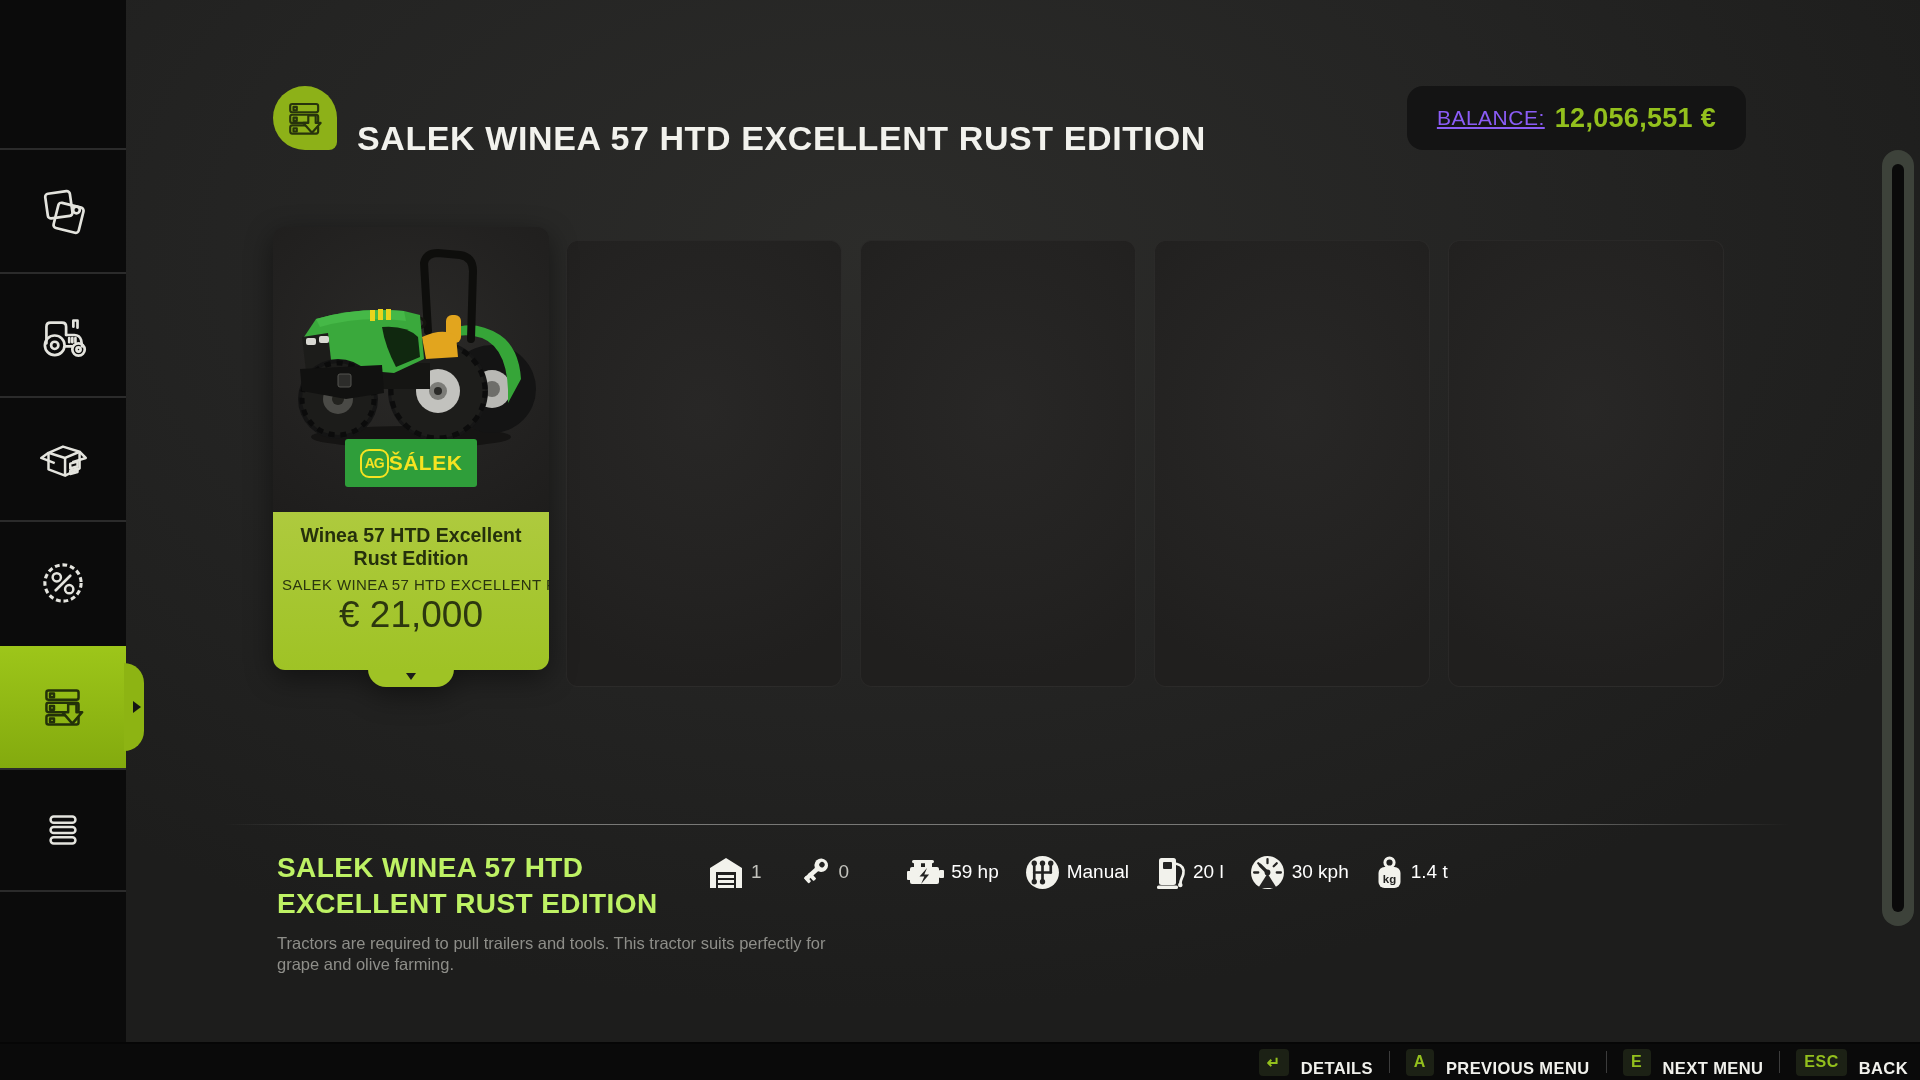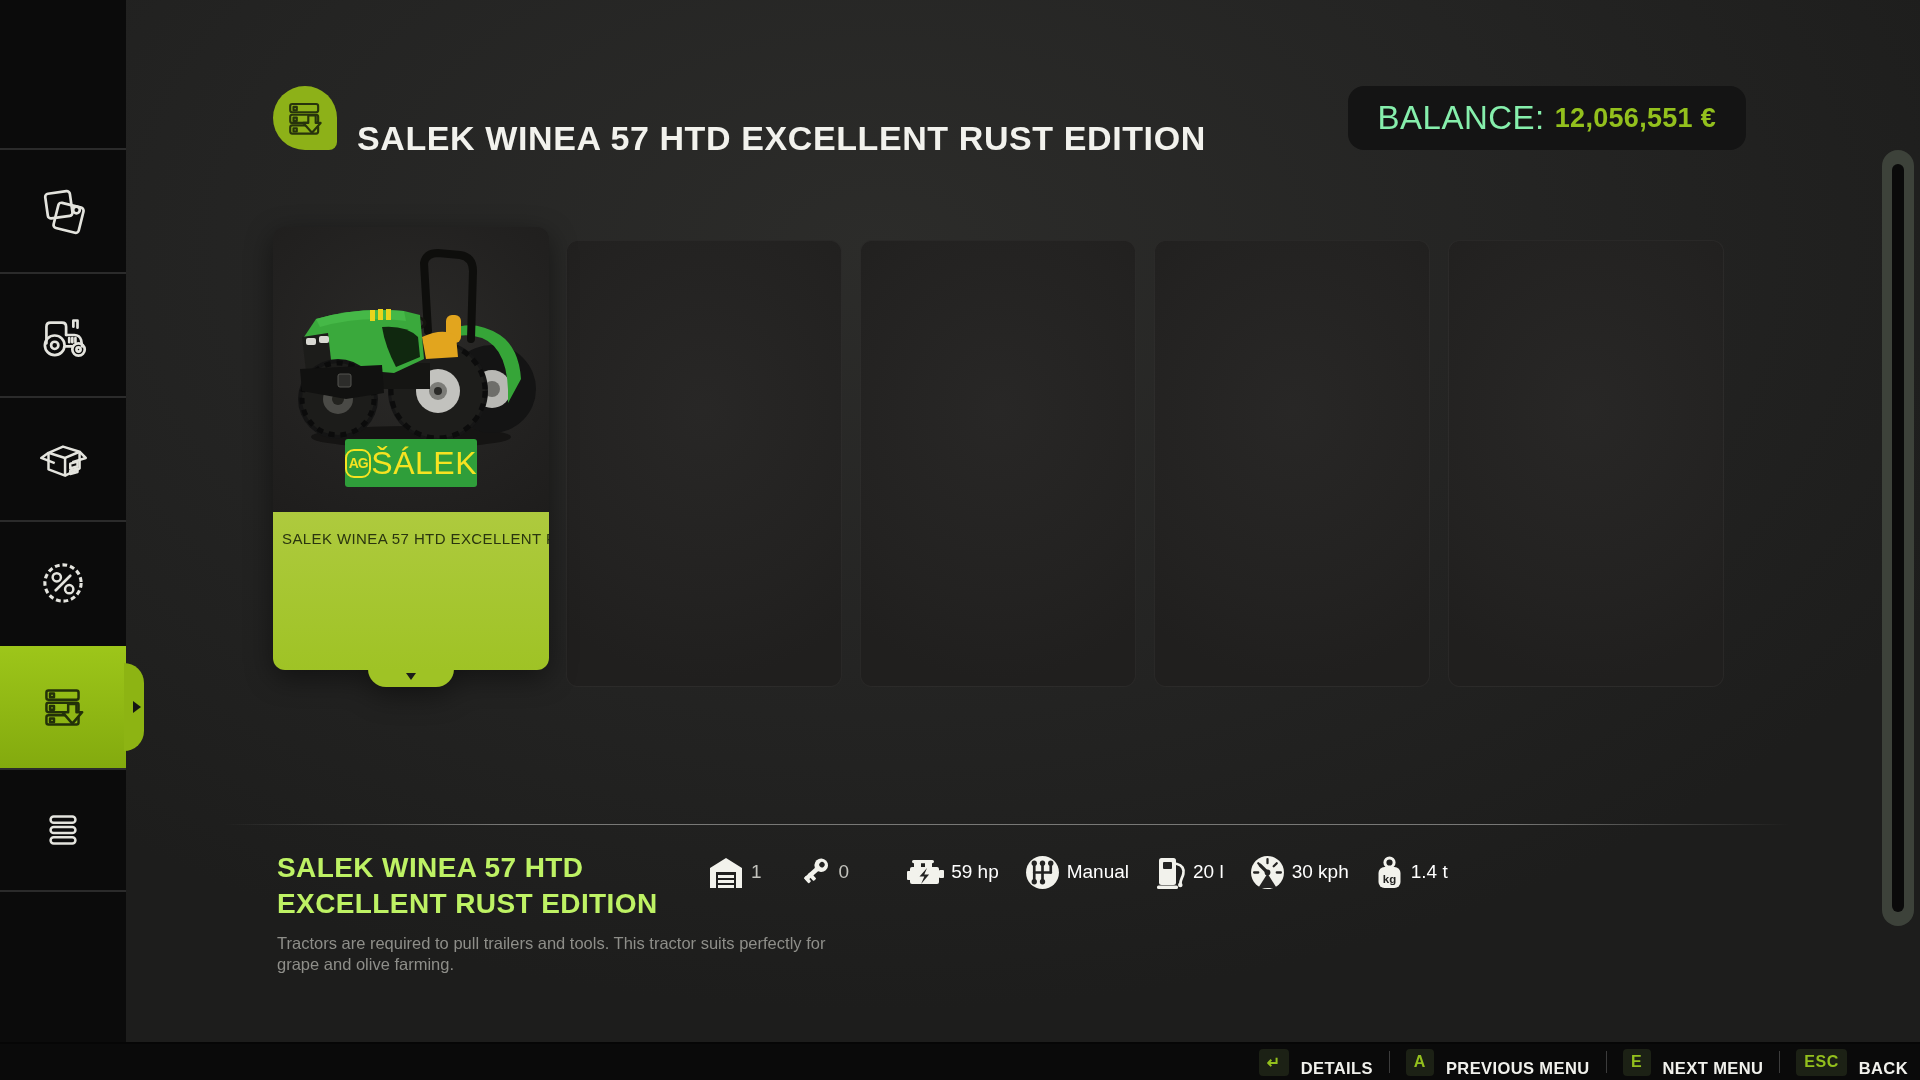--- a/index.html
+++ b/index.html
@@ -36,21 +36,21 @@
     border-radius:32px 32px 8px 32px;display:flex;align-items:center;justify-content:center;z-index:1;
   }
   .page-title{
     position:absolute;left:357px;top:96px;font-size:34px;font-weight:600;
     color:#f2f2ed;letter-spacing:.6px;z-index:1;
   }
   .balance{
     position:absolute;top:86px;right:174px;height:64px;border-radius:16px;background:#141414;
     display:flex;align-items:center;padding:0 30px;gap:10px;z-index:1;
   }
-  .balance-label{font-size:33px;color:#86efac;font-weight:500;letter-spacing:.5px;}
+  .balance-label{font-size:21px;color:#8b5cf6;font-weight:500;letter-spacing:.5px;text-decoration:underline;}
   .balance-value{font-size:27px;color:#93c01d;font-weight:700;letter-spacing:.3px;}
   
   .card-slot{
     position:absolute;top:240px;width:276px;height:447px;border-radius:12px;box-sizing:border-box;
     background:radial-gradient(230px 270px at 50% 38%, #282726 0%, #232221 70%, #201f1e 100%);
     border:1px solid rgba(255,255,255,.045);
   }
   .card-selected{position:absolute;left:273px;top:227px;width:276px;height:443px;border-radius:12px;z-index:1;
     filter:drop-shadow(0 8px 14px rgba(0,0,0,.45));}
   .card-img{
@@ -61,21 +61,21 @@
   .brand-badge{
     position:absolute;left:50%;bottom:25px;transform:translateX(-50%);
     width:132px;height:48px;background:#2f9e3a;border-radius:3px;
     display:flex;align-items:center;justify-content:center;
   }
   .brand-logo{
     width:29px;height:29px;border:2.5px solid #f6e321;border-radius:9px;color:#f6e321;
     font-weight:700;font-size:14px;display:flex;align-items:center;justify-content:center;
     letter-spacing:-1px;box-sizing:border-box;
   }
-  .brand-name{color:#f6e321;font-weight:400;font-size:32px;letter-spacing:.5px;}
+  .brand-name{color:#f6e321;font-weight:700;font-size:21px;letter-spacing:.5px;}
   .card-bottom{
     height:158px;background:linear-gradient(180deg,#aeca3e 0%,#9fc325 100%);
     border-radius:0 0 12px 12px;text-align:center;padding-top:12px;box-sizing:border-box;position:relative;
   }
   .card-title{font-size:19.5px;font-weight:700;color:#25300c;line-height:1.18;padding:0 14px;}
   .card-sub{
     margin-top:6px;font-size:15px;font-weight:500;color:#2a350f;white-space:nowrap;overflow:hidden;
     letter-spacing:.4px;text-align:left;padding-left:9px;
   }
   .card-price{margin-top:1px;font-size:37px;font-weight:400;color:#2c370f;}
@@ -264,21 +264,23 @@
       <circle cx="52" cy="158" r="6" fill="#23231f"></circle>
       <path d="M14 128 L96 124 L98 152 L60 158 L16 150 Z" fill="#111110"></path>
       <rect x="52" y="133" width="13" height="13" rx="2" fill="#2c2c2a" stroke="#555550" stroke-width="1"></rect>
     </svg>
     <div class="brand-badge">
       <span class="brand-logo">AG</span>
       <span class="brand-name">ŠÁLEK</span>
     </div>
   </div>
   <div class="card-bottom">
+    <div class="card-title">Winea 57 HTD Excellent Rust Edition</div>
     <div class="card-sub">SALEK WINEA 57 HTD EXCELLENT RUST EDITION</div>
+    <div class="card-price">€ 21,000</div>
     <div class="card-tab"></div>
   </div>
 </div>
 
 <div class="card-slot" style="left:566px"></div>
 <div class="card-slot" style="left:860px"></div>
 <div class="card-slot" style="left:1154px"></div>
 <div class="card-slot" style="left:1448px"></div>
 
 <div class="scroll-track">

